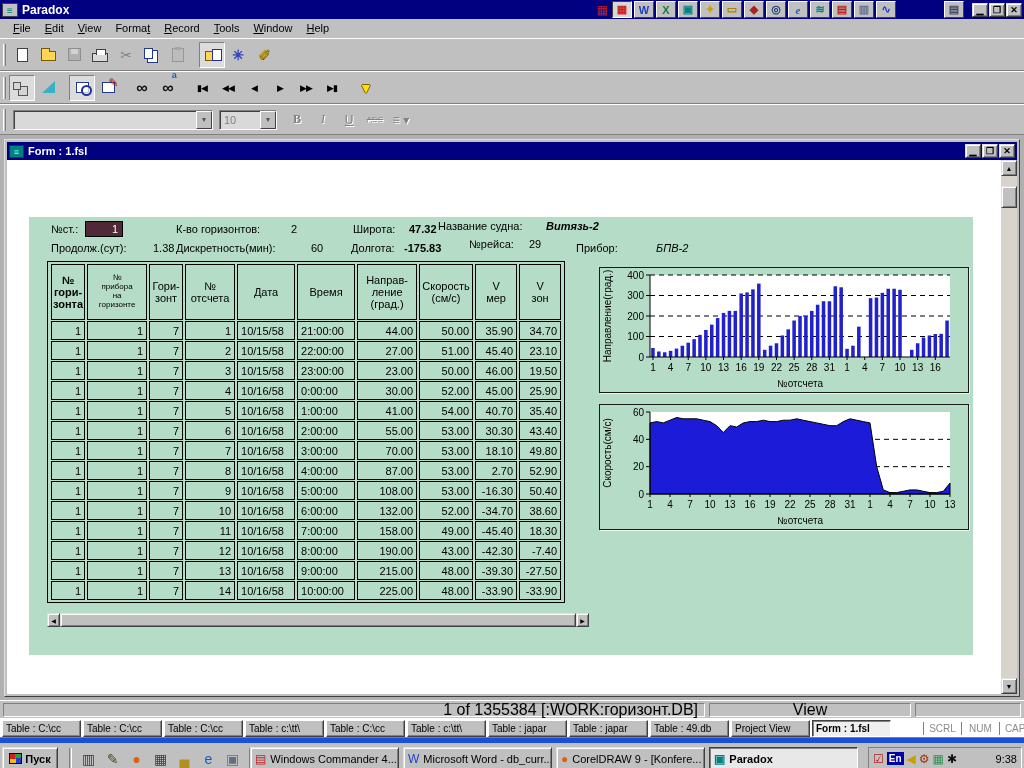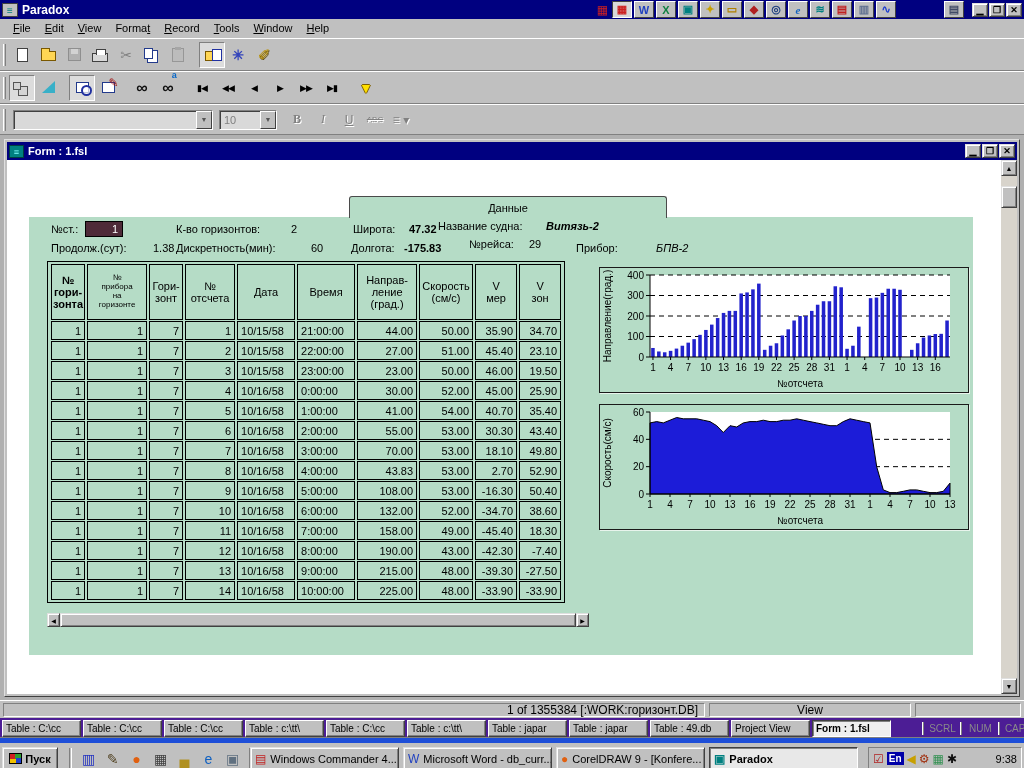--- a/index.html
+++ b/index.html
@@ -122,26 +122,26 @@
   .hthumb { position:absolute; left:13px; right:13px; top:0; height:14px; }
 
   
   .chartbox { position:absolute; left:570px; width:370px; height:126px; background:#b5dcc6; border:1px solid #1a1a1a; box-shadow:1px 1px 0 #e8f4ec; }
   #chart1 { top:50px; }
   #chart2 { top:187px; }
   .chartbox svg { display:block; }
 
   
   #statusbar { position:absolute; left:0; top:700px; width:1024px; height:18px; background:#c0c0c0; border-top:1px solid #fff; }
-  .sb-panel { position:absolute; top:2px; height:14px; font-size:12px; display:flex; align-items:center; }
+  .sb-panel { position:absolute; top:2px; height:14px; font-size:16px; display:flex; align-items:center; }
   #sb-record { left:3px; width:702px; justify-content:flex-end; padding-right:6px; }
   #sb-view { left:709px; width:202px; justify-content:center; }
   #sb-extra { left:915px; width:106px; }
 
-  #windowbar { position:absolute; left:0; top:718px; width:1024px; height:20px; background:#4c1d95; display:flex; align-items:center; padding-left:2px; }
+  #windowbar { position:absolute; left:0; top:718px; width:1024px; height:20px; background:#ffffff; display:flex; align-items:center; padding-left:2px; }
   .wlb { width:79px; height:17px; margin-right:2px; font-size:10px; text-align:left; padding:0 3px; white-space:nowrap; overflow:hidden; background:#c0c0c0; border:1px solid; border-color:#fff #404040 #404040 #fff; box-shadow:inset -1px -1px 0 #808080; }
   .wlb.active { background:#efefef; border-color:#404040 #fff #fff #404040; box-shadow:inset 1px 1px 0 #808080; font-weight:bold; }
   #indicators { margin-left:auto; display:flex; margin-right:4px;padding-left:30px; }
   .ind { width:38px; text-align:center; color:#8a8a8a; font-size:10px; border-left:1px solid #808080; box-shadow:-1px 0 0 #fff; padding:1px 0; }
 
   
   #taskbar { position:absolute; left:0; top:738px; width:1024px; height:30px; background:#c0c0c0; border-top:5px solid #1d4ed8; box-shadow:0 -1px 0 #808080; }
   #startbtn { position:absolute; left:2px; top:4px; width:56px; height:23px; display:flex; align-items:center; justify-content:center; gap:3px; font-weight:bold; font-size:11px; }
   .win-flag { width:13px; height:11px; background:conic-gradient(#30a030 0 25%, #2040d0 0 50%, #f0c000 0 75%, #d02020 0 100%); border:1px solid #000; }
   #quicklaunch { position:absolute; left:66px; top:4px; height:23px; display:flex; align-items:center; gap:3px; }
@@ -337,23 +337,20 @@
         <span class="form-icon">≡</span>
         <span class="form-title">Form : 1.fsl</span>
         <span class="winctl">
           <span class="wbtn out">▁</span>
           <span class="wbtn out">❐</span>
           <span class="wbtn out">✕</span>
         </span>
       </div>
 
       <div class="form-body">
-        <div id="tab-dannye" class="tab">
-            <span>Данные</span>
-          </div>
 
         <div id="panel">
 
           <span class="flabel" style="left:22px; top:6px;">№ст.:</span>
           <span id="nst-box">1</span>
           <span class="flabel" style="left:147px; top:6px;">К-во горизонтов:</span>
           <span class="fval" style="left:262px; top:6px;">2</span>
           <span class="flabel" style="left:324px; top:6px;">Широта:</span>
           <span class="fval bold" style="left:380px; top:6px;">47.32</span>
           <span class="flabel" style="left:409px; top:3px;">Название судна:</span>
@@ -495,21 +492,21 @@
                     <td class="r">18.10</td>
                     <td class="r">49.80</td>
                   </tr>
                   <tr>
                     <td class="r">1</td>
                     <td class="r">1</td>
                     <td class="r">7</td>
                     <td class="r">8</td>
                     <td class="l">10/16/58</td>
                     <td class="l">4:00:00</td>
-                    <td class="r">43.83</td>
+                    <td class="r">87.00</td>
                     <td class="r">53.00</td>
                     <td class="r">2.70</td>
                     <td class="r">52.90</td>
                   </tr>
                   <tr>
                     <td class="r">1</td>
                     <td class="r">1</td>
                     <td class="r">7</td>
                     <td class="r">9</td>
                     <td class="l">10/16/58</td>

